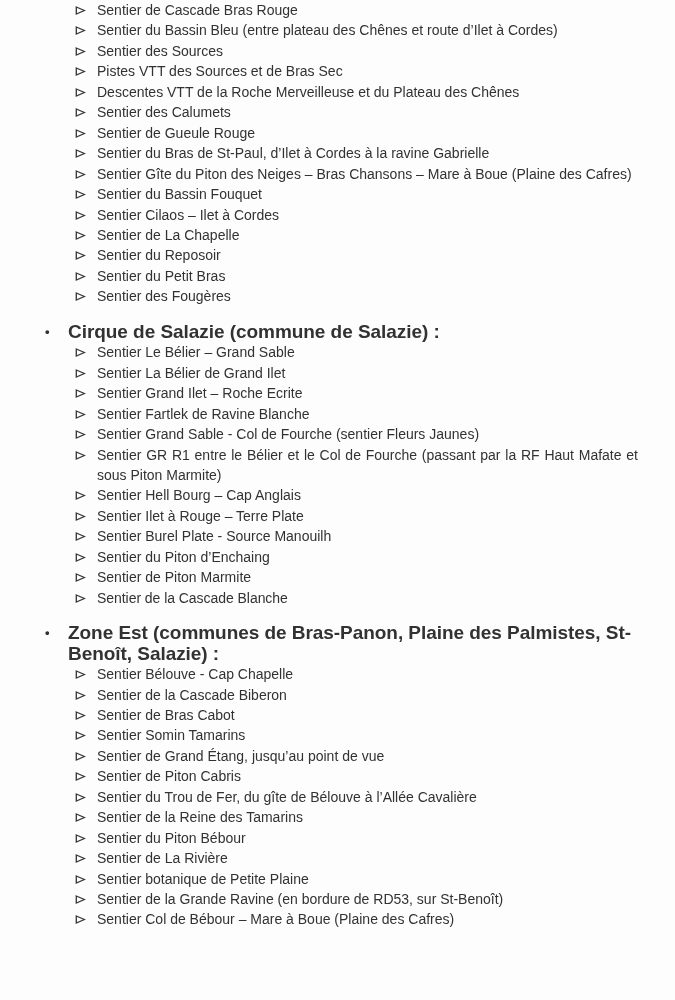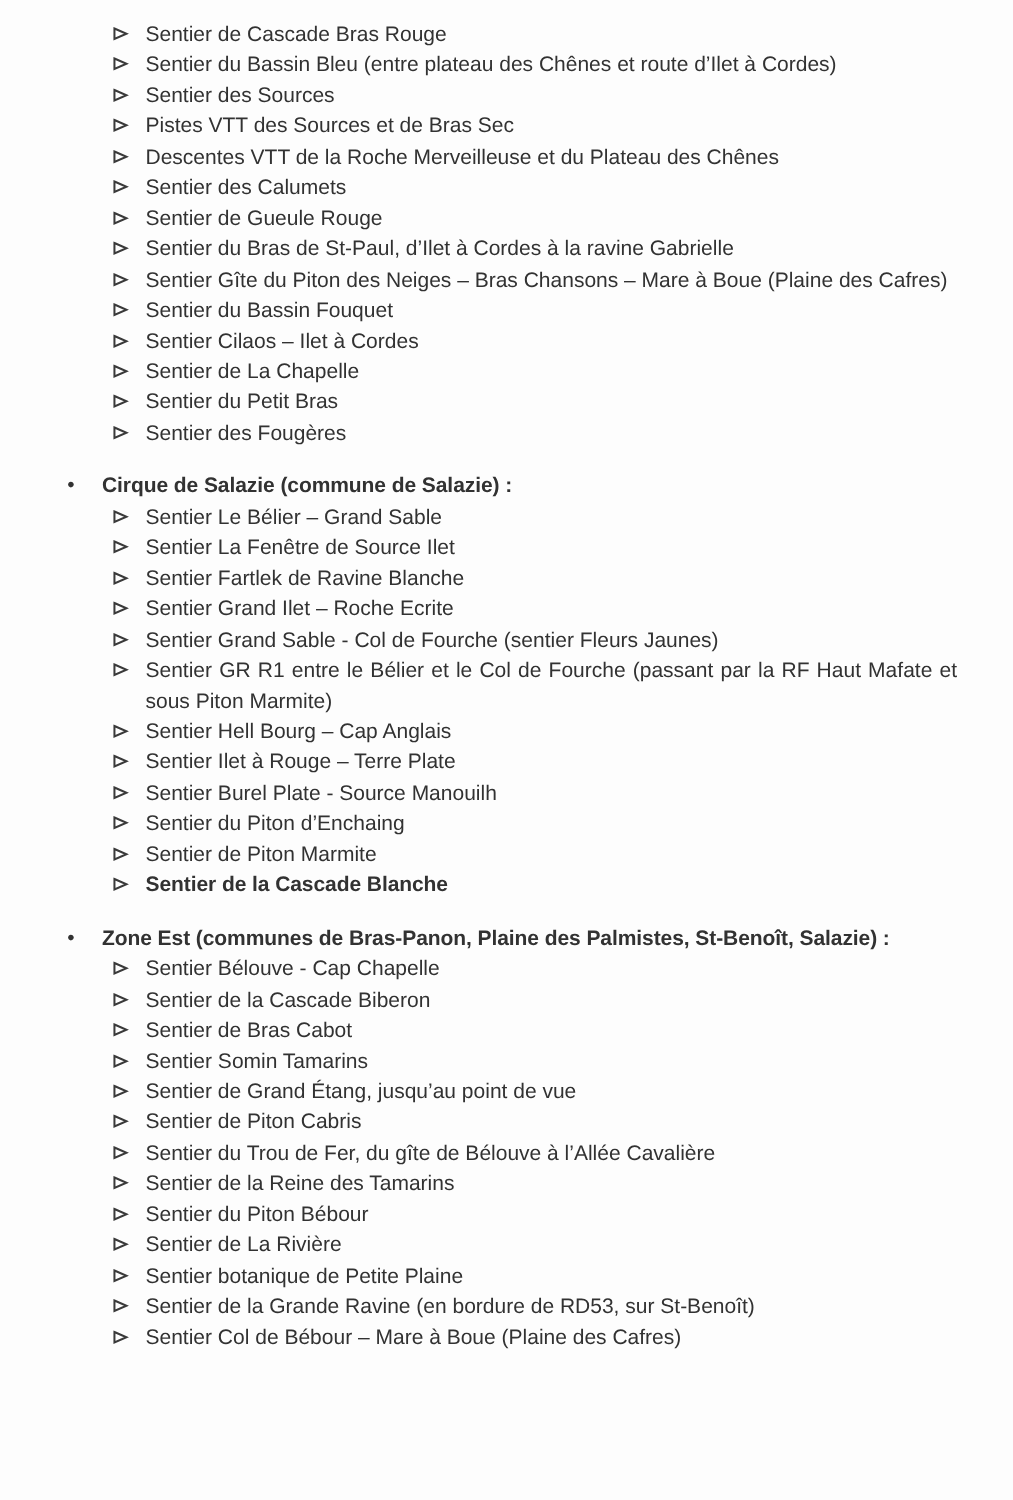--- a/index.html
+++ b/index.html
@@ -8,40 +8,39 @@
   }
   body {
     width: 675px;
     height: 1000px;
     background: #fdfdfd;
     font-family: "Liberation Sans", sans-serif;
     color: #323232;
     overflow: hidden;
   }
   #doc {
-    padding-top: 12px;
     filter: blur(0.25px);
   }
   .trail-section { margin-top: 0; }
   .trail-section.spaced { margin-top: 15px; }
 
   .heading-row {
     display: flex;
     align-items: flex-start;
     margin-left: 45px;
     line-height: 20.45px;
   }
   .bullet {
     flex: 0 0 23px;
     font-size: 13px;
     font-weight: bold;
   }
   .heading {
     margin: 0;
-    font-size: 14px;
+    font-size: 19px;
     font-weight: bold;
     letter-spacing: -0.05px;
     line-height: 20.45px;
     max-width: 580px;
   }
 
   .items {
     list-style: none;
     margin: 0;
     padding: 0;
@@ -60,21 +59,21 @@
   }
   .arrow svg { display: block; }
   .label {
     max-width: 541px;
   }
   .item.justify .label {
     width: 541px;
     text-align: justify;
   }
   .item.bold .label {
-    font-weight: bold;
+    font-weight: normal;
     letter-spacing: -0.05px;
   }
 </style>
 </head>
 <body>
 
 <div id="doc">
   <section class="trail-section">
 
     <ul class="items">
@@ -181,20 +180,28 @@
   <li class="item">
     <span class="arrow">
       <svg width="11" height="11" viewBox="0 0 11 11" aria-hidden="true">
         <path d="M1.3 2 L9.3 5.5 L1.3 9 Z" fill="none" stroke="currentColor" stroke-width="1.35" stroke-linejoin="miter"></path>
       </svg>
     </span>
     <span class="label">Sentier de La Chapelle</span>
   </li>
 
 
+  <li class="item">
+    <span class="arrow">
+      <svg width="11" height="11" viewBox="0 0 11 11" aria-hidden="true">
+        <path d="M1.3 2 L9.3 5.5 L1.3 9 Z" fill="none" stroke="currentColor" stroke-width="1.35" stroke-linejoin="miter"></path>
+      </svg>
+    </span>
+    <span class="label">Sentier du Reposoir</span>
+  </li>
 
   <li class="item">
     <span class="arrow">
       <svg width="11" height="11" viewBox="0 0 11 11" aria-hidden="true">
         <path d="M1.3 2 L9.3 5.5 L1.3 9 Z" fill="none" stroke="currentColor" stroke-width="1.35" stroke-linejoin="miter"></path>
       </svg>
     </span>
     <span class="label">Sentier du Petit Bras</span>
   </li>
 
@@ -223,39 +230,39 @@
     </span>
     <span class="label">Sentier Le Bélier – Grand Sable</span>
   </li>
 
   <li class="item">
     <span class="arrow">
       <svg width="11" height="11" viewBox="0 0 11 11" aria-hidden="true">
         <path d="M1.3 2 L9.3 5.5 L1.3 9 Z" fill="none" stroke="currentColor" stroke-width="1.35" stroke-linejoin="miter"></path>
       </svg>
     </span>
-    <span class="label">Sentier La Fenêtre de Source Ilet</span>
+    <span class="label">Sentier La Bélier de Grand Ilet</span>
+  </li>
+
+  <li class="item">
+    <span class="arrow">
+      <svg width="11" height="11" viewBox="0 0 11 11" aria-hidden="true">
+        <path d="M1.3 2 L9.3 5.5 L1.3 9 Z" fill="none" stroke="currentColor" stroke-width="1.35" stroke-linejoin="miter"></path>
+      </svg>
+    </span>
+    <span class="label">Sentier Grand Ilet – Roche Ecrite</span>
   </li>
 
   <li class="item">
     <span class="arrow">
       <svg width="11" height="11" viewBox="0 0 11 11" aria-hidden="true">
         <path d="M1.3 2 L9.3 5.5 L1.3 9 Z" fill="none" stroke="currentColor" stroke-width="1.35" stroke-linejoin="miter"></path>
       </svg>
     </span>
     <span class="label">Sentier Fartlek de Ravine Blanche</span>
-  </li>
-
-  <li class="item">
-    <span class="arrow">
-      <svg width="11" height="11" viewBox="0 0 11 11" aria-hidden="true">
-        <path d="M1.3 2 L9.3 5.5 L1.3 9 Z" fill="none" stroke="currentColor" stroke-width="1.35" stroke-linejoin="miter"></path>
-      </svg>
-    </span>
-    <span class="label">Sentier Grand Ilet – Roche Ecrite</span>
   </li>
 
   <li class="item">
     <span class="arrow">
       <svg width="11" height="11" viewBox="0 0 11 11" aria-hidden="true">
         <path d="M1.3 2 L9.3 5.5 L1.3 9 Z" fill="none" stroke="currentColor" stroke-width="1.35" stroke-linejoin="miter"></path>
       </svg>
     </span>
     <span class="label">Sentier Grand Sable - Col de Fourche (sentier Fleurs Jaunes)</span>
   </li>

